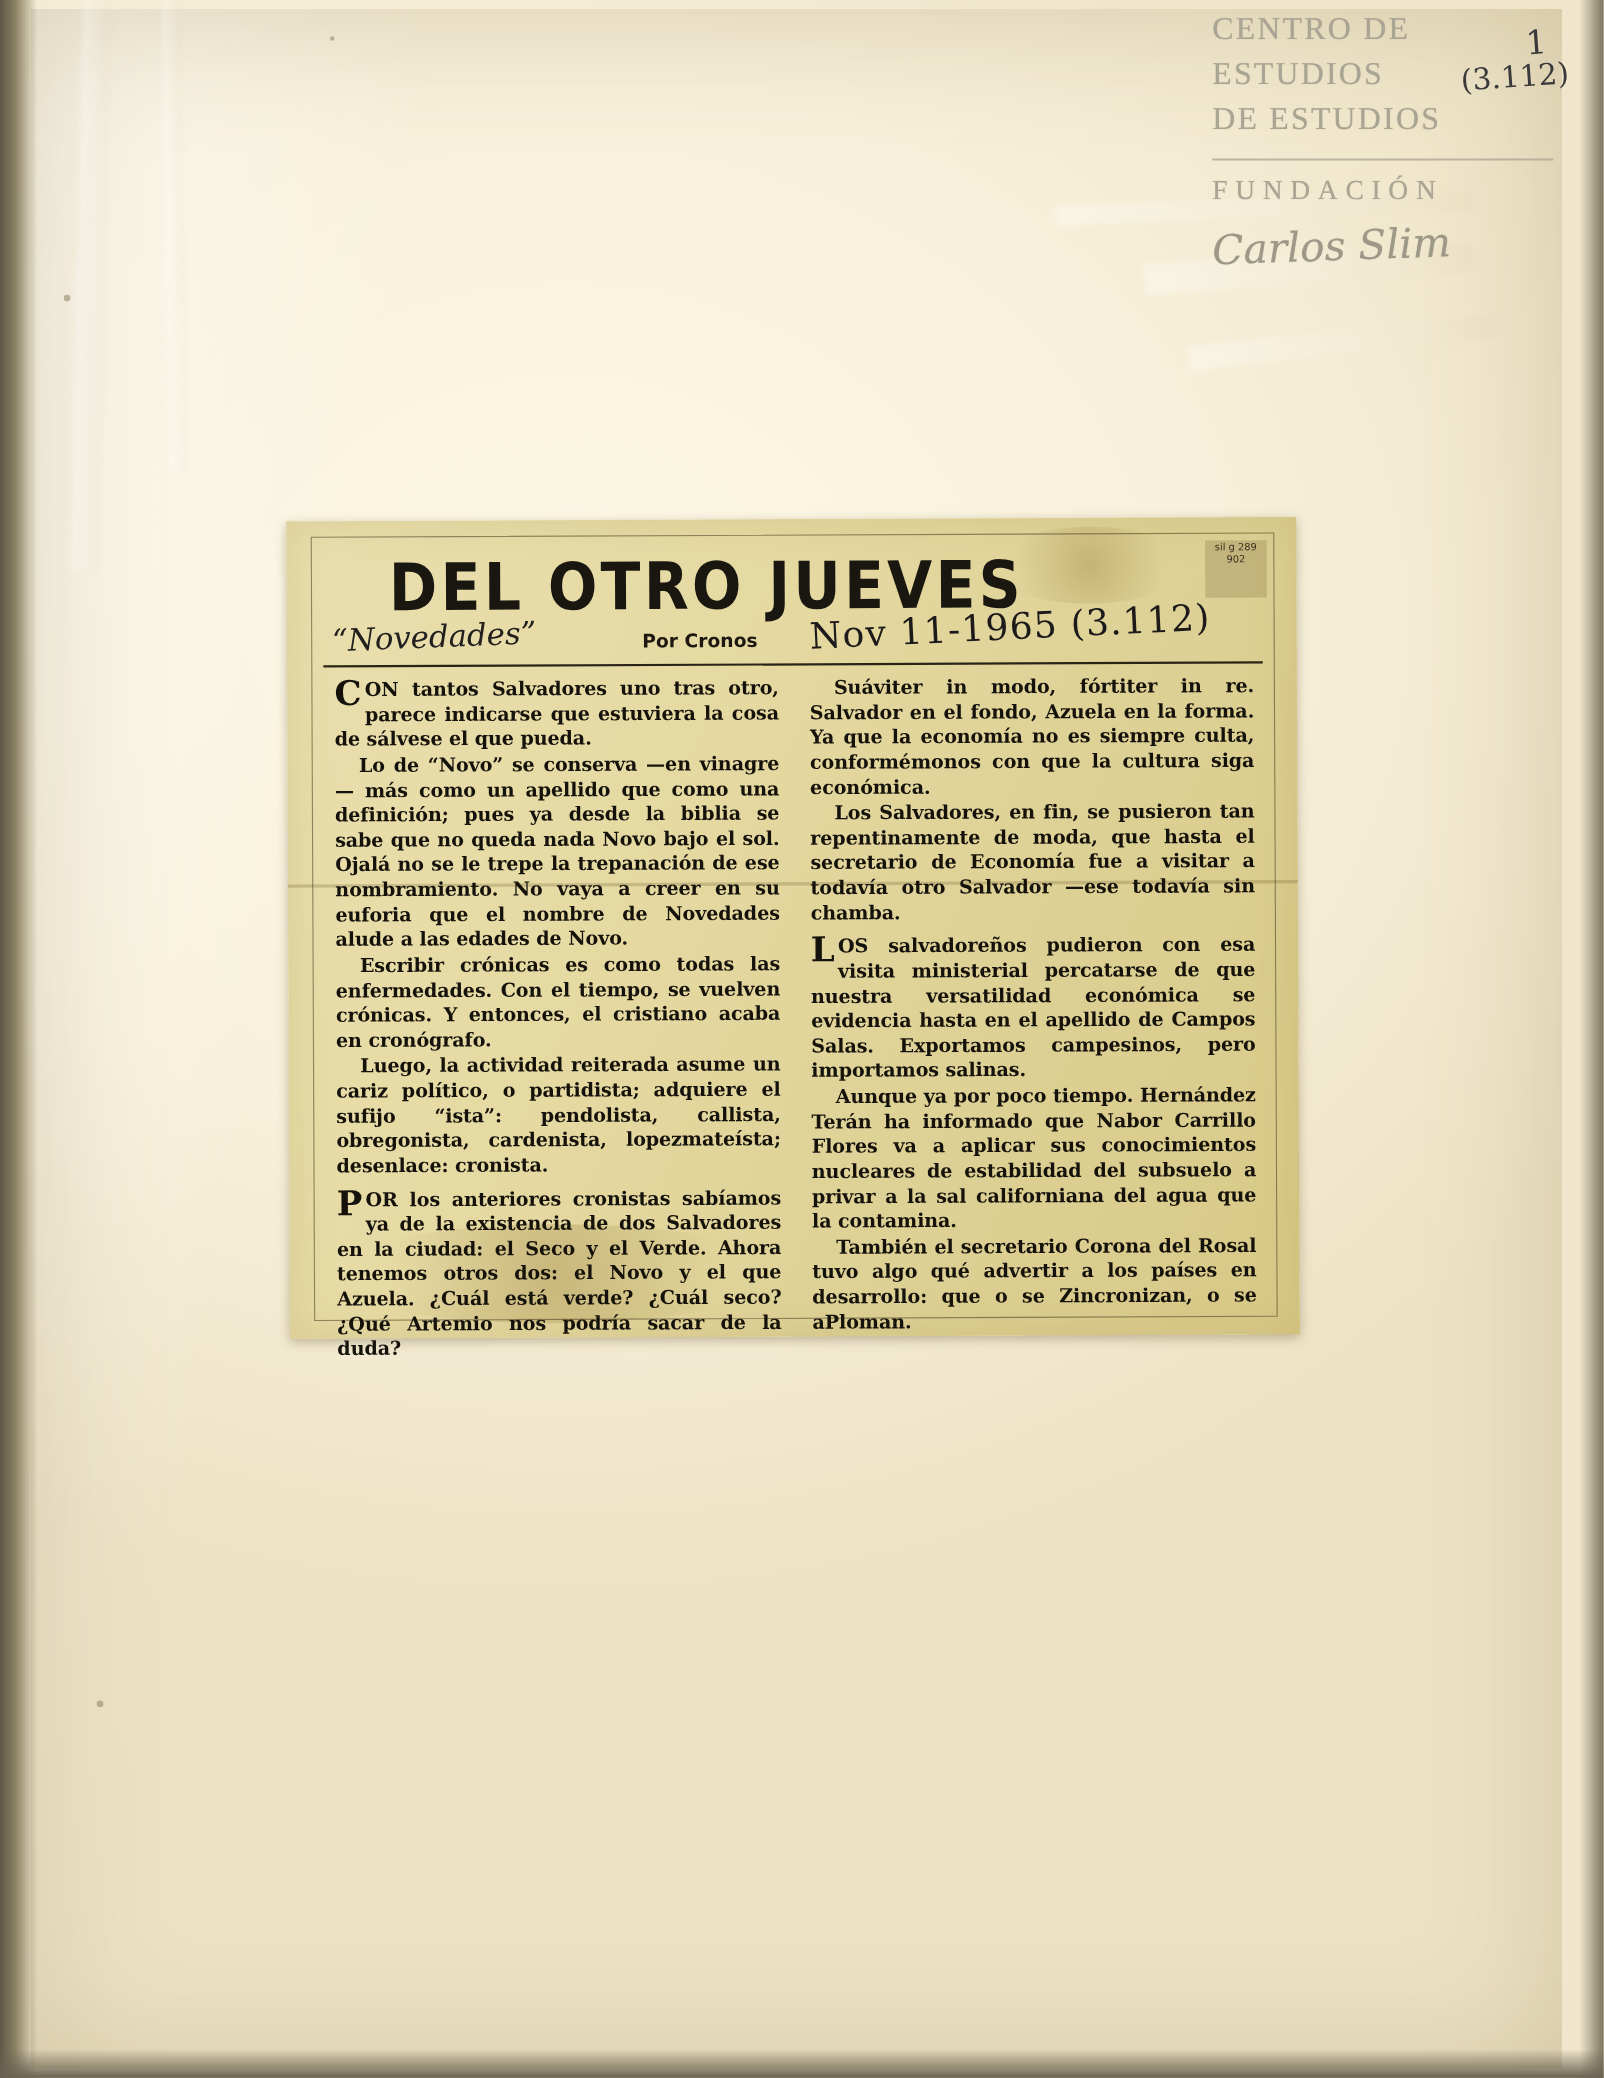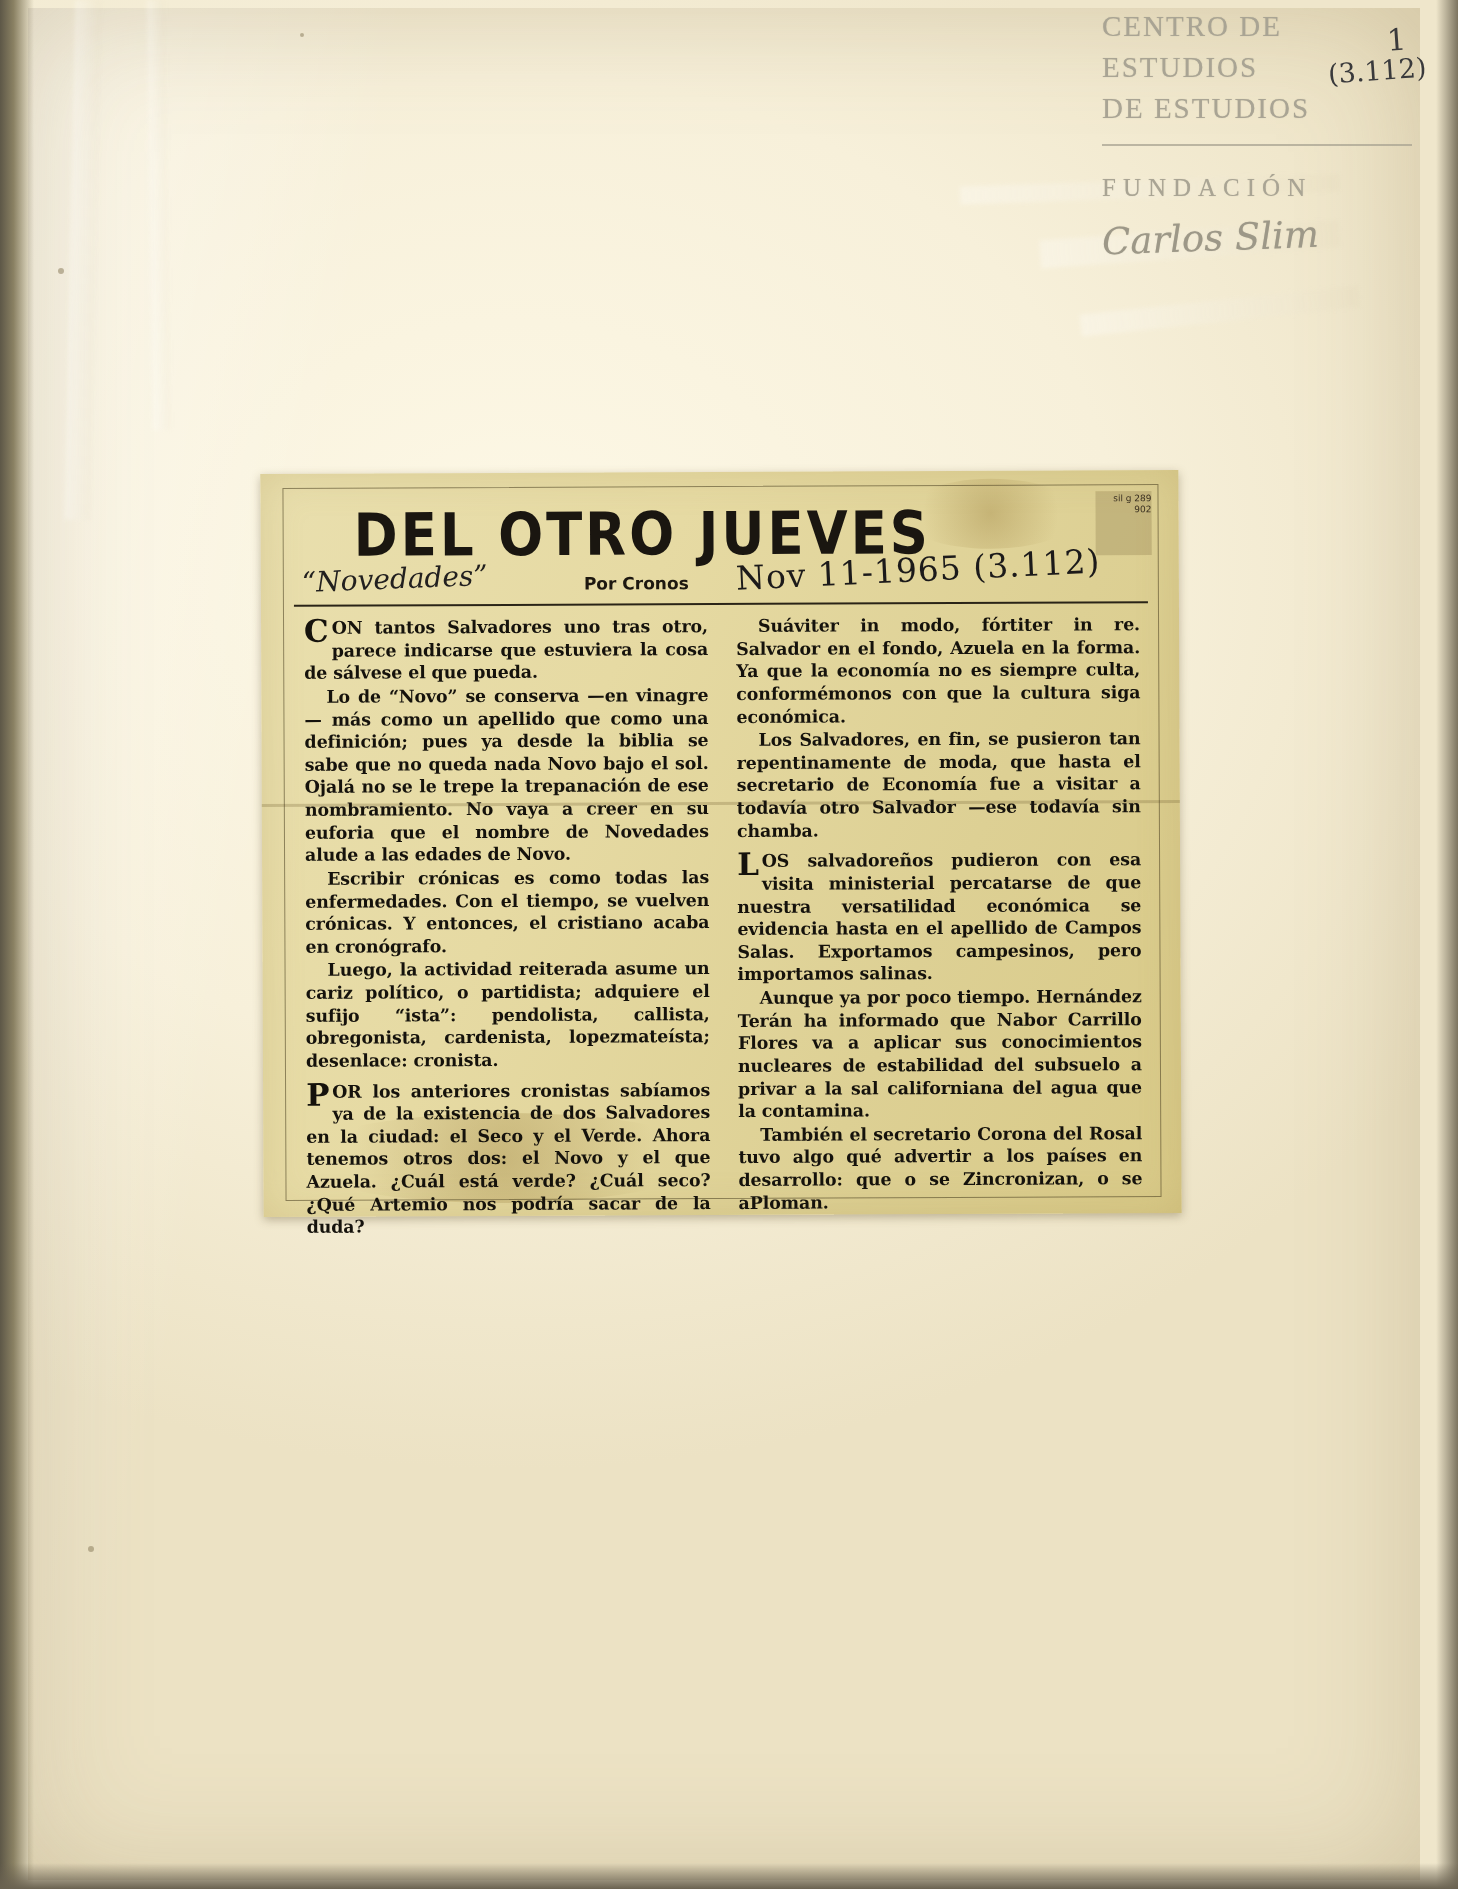--- a/index.html
+++ b/index.html
@@ -72,21 +72,21 @@
     line-height: 1.42;
     font-family: "Liberation Serif", serif;
     text-shadow: 0 0 1px rgba(140,135,115,0.4);
   }
   .stamp .l { font-size: 29px; display: block; }
   .stamp .fund {
     font-size: 25px;
     letter-spacing: 7px;
     display: block;
     margin-top: 14px;
-    padding-top: 24px;
+    padding-top: 10px;
     border-top: 2px solid rgba(168,163,146,0.75);
   }
   .stamp .sig {
     display: block;
     margin-top: 6px;
     font-family: "DejaVu Serif", serif;
     font-style: italic;
     font-size: 37px;
     letter-spacing: 0px;
     color: #9d9888;
@@ -169,26 +169,26 @@
     font-size: 33px;
     color: #1c1a1a;
     transform: rotate(-2.5deg);
     letter-spacing: 1px;
   }
   .corner-box {
     position: absolute;
     right: 6px;
     top: 6px;
     width: 56px;
-    height: 64px;
+    height: 52px;
     background: rgba(120,100,55,0.25);
     font-family: "DejaVu Sans", sans-serif;
     font-size: 9px;
     color: #3a3020;
-    text-align: right;
+    text-align: center;
     line-height: 1.25;
     padding-top: 2px;
     box-sizing: border-box;
     overflow: hidden;
   }
 
   .cols {
     position: absolute;
     left: 20px;
     top: 128px;

